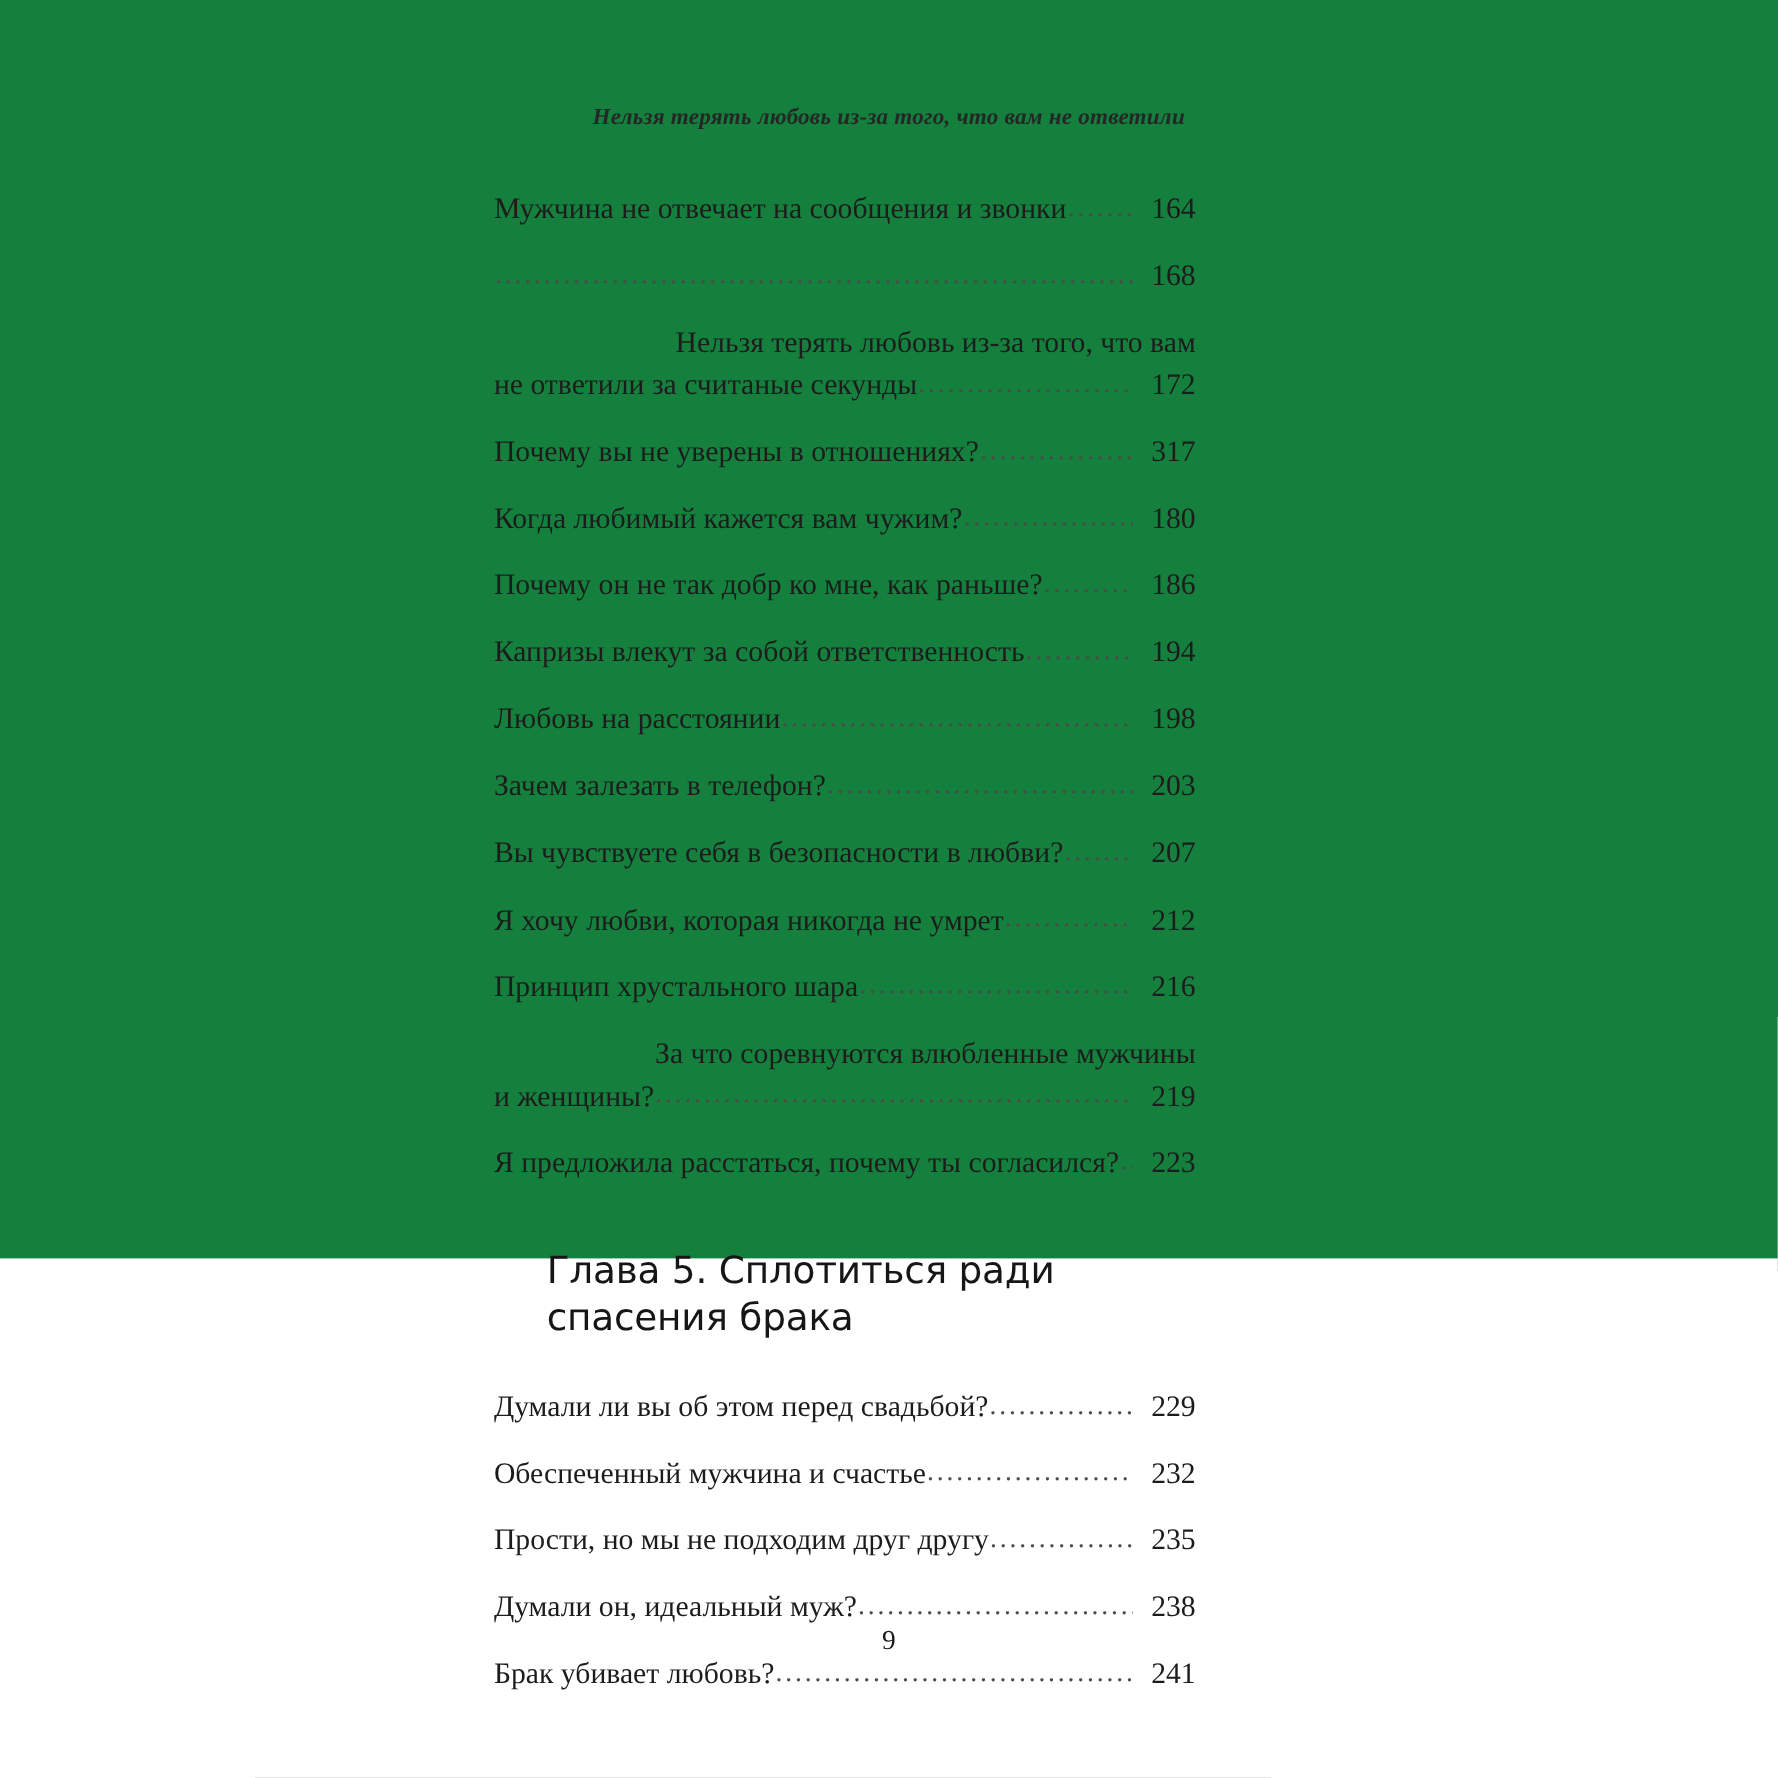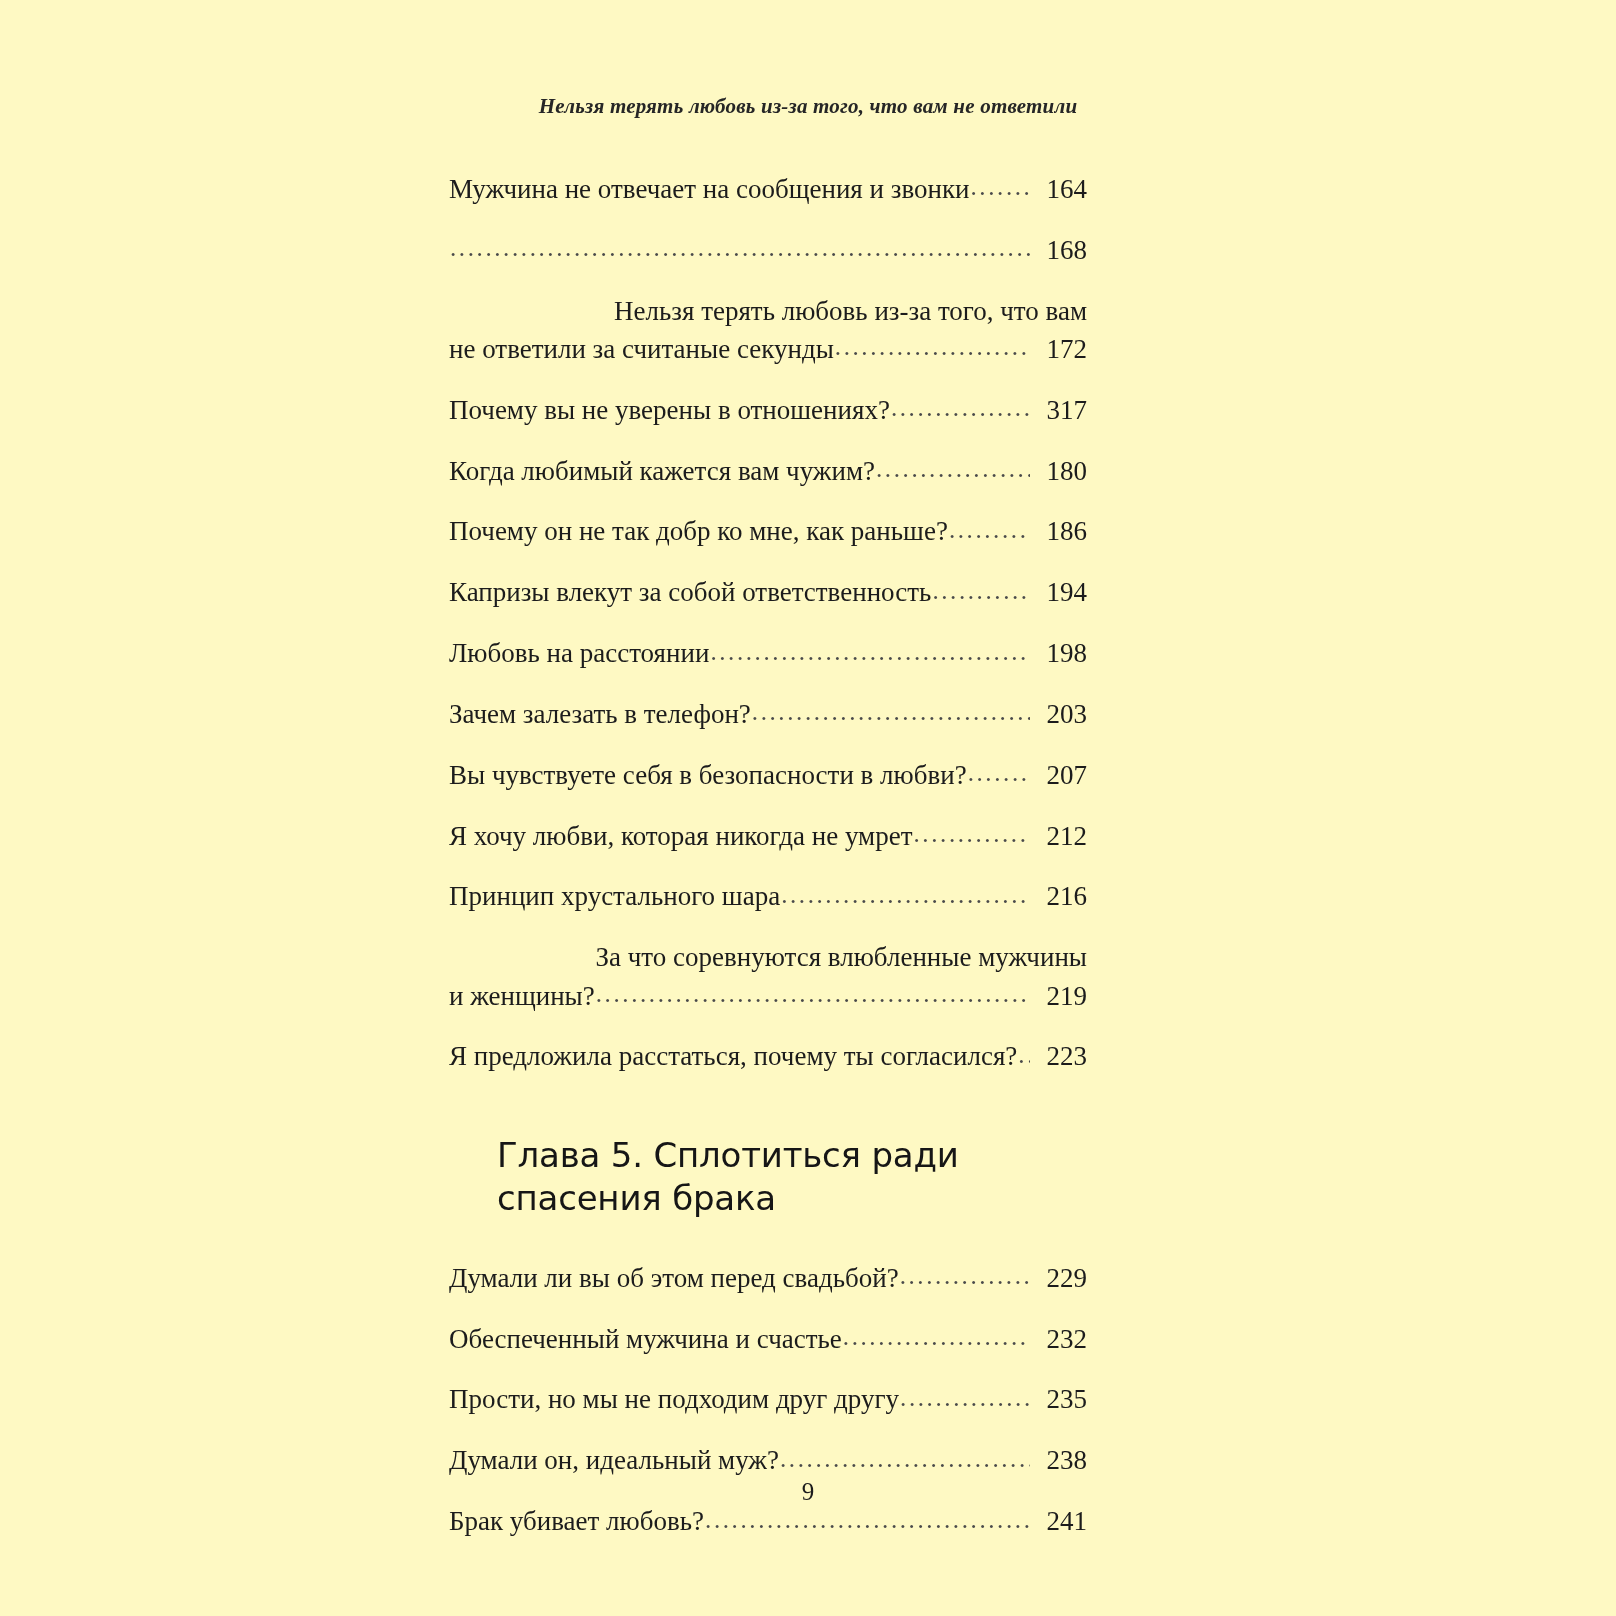--- a/index.html
+++ b/index.html
@@ -13,22 +13,22 @@
     font-family: "Liberation Serif", "DejaVu Serif", serif;
     color: #1a1a1a;
     overflow: hidden;
     position: relative;
   }
 
   .page {
     position: absolute;
     left: 0; top: 0;
     width: 1616px;
-    height: 1616px;
-    background: #fef9c3;
+    height: 1144px;
+    background: #15803d;
   }
 
   
   .running-head {
     position: absolute;
     left: 0;
     top: 94px;
     width: 1616px;
     text-align: center;
     font-family: "Liberation Serif", "DejaVu Serif", serif;
@@ -50,21 +50,21 @@
   
   .toc-entry {
     display: block;
     margin-bottom: 22.5px;
     font-size: 27px;
     line-height: 1.42;
     color: #1c1c1c;
   }
   .toc-entry .row {
     display: flex;
-    align-items: center;
+    align-items: flex-end;
     width: 100%;
   }
   .toc-entry .title-lead {
     display: block;
     white-space: nowrap;
     text-align: right;
   }
   .toc-entry .title {
     white-space: nowrap;
     flex: 0 0 auto;

